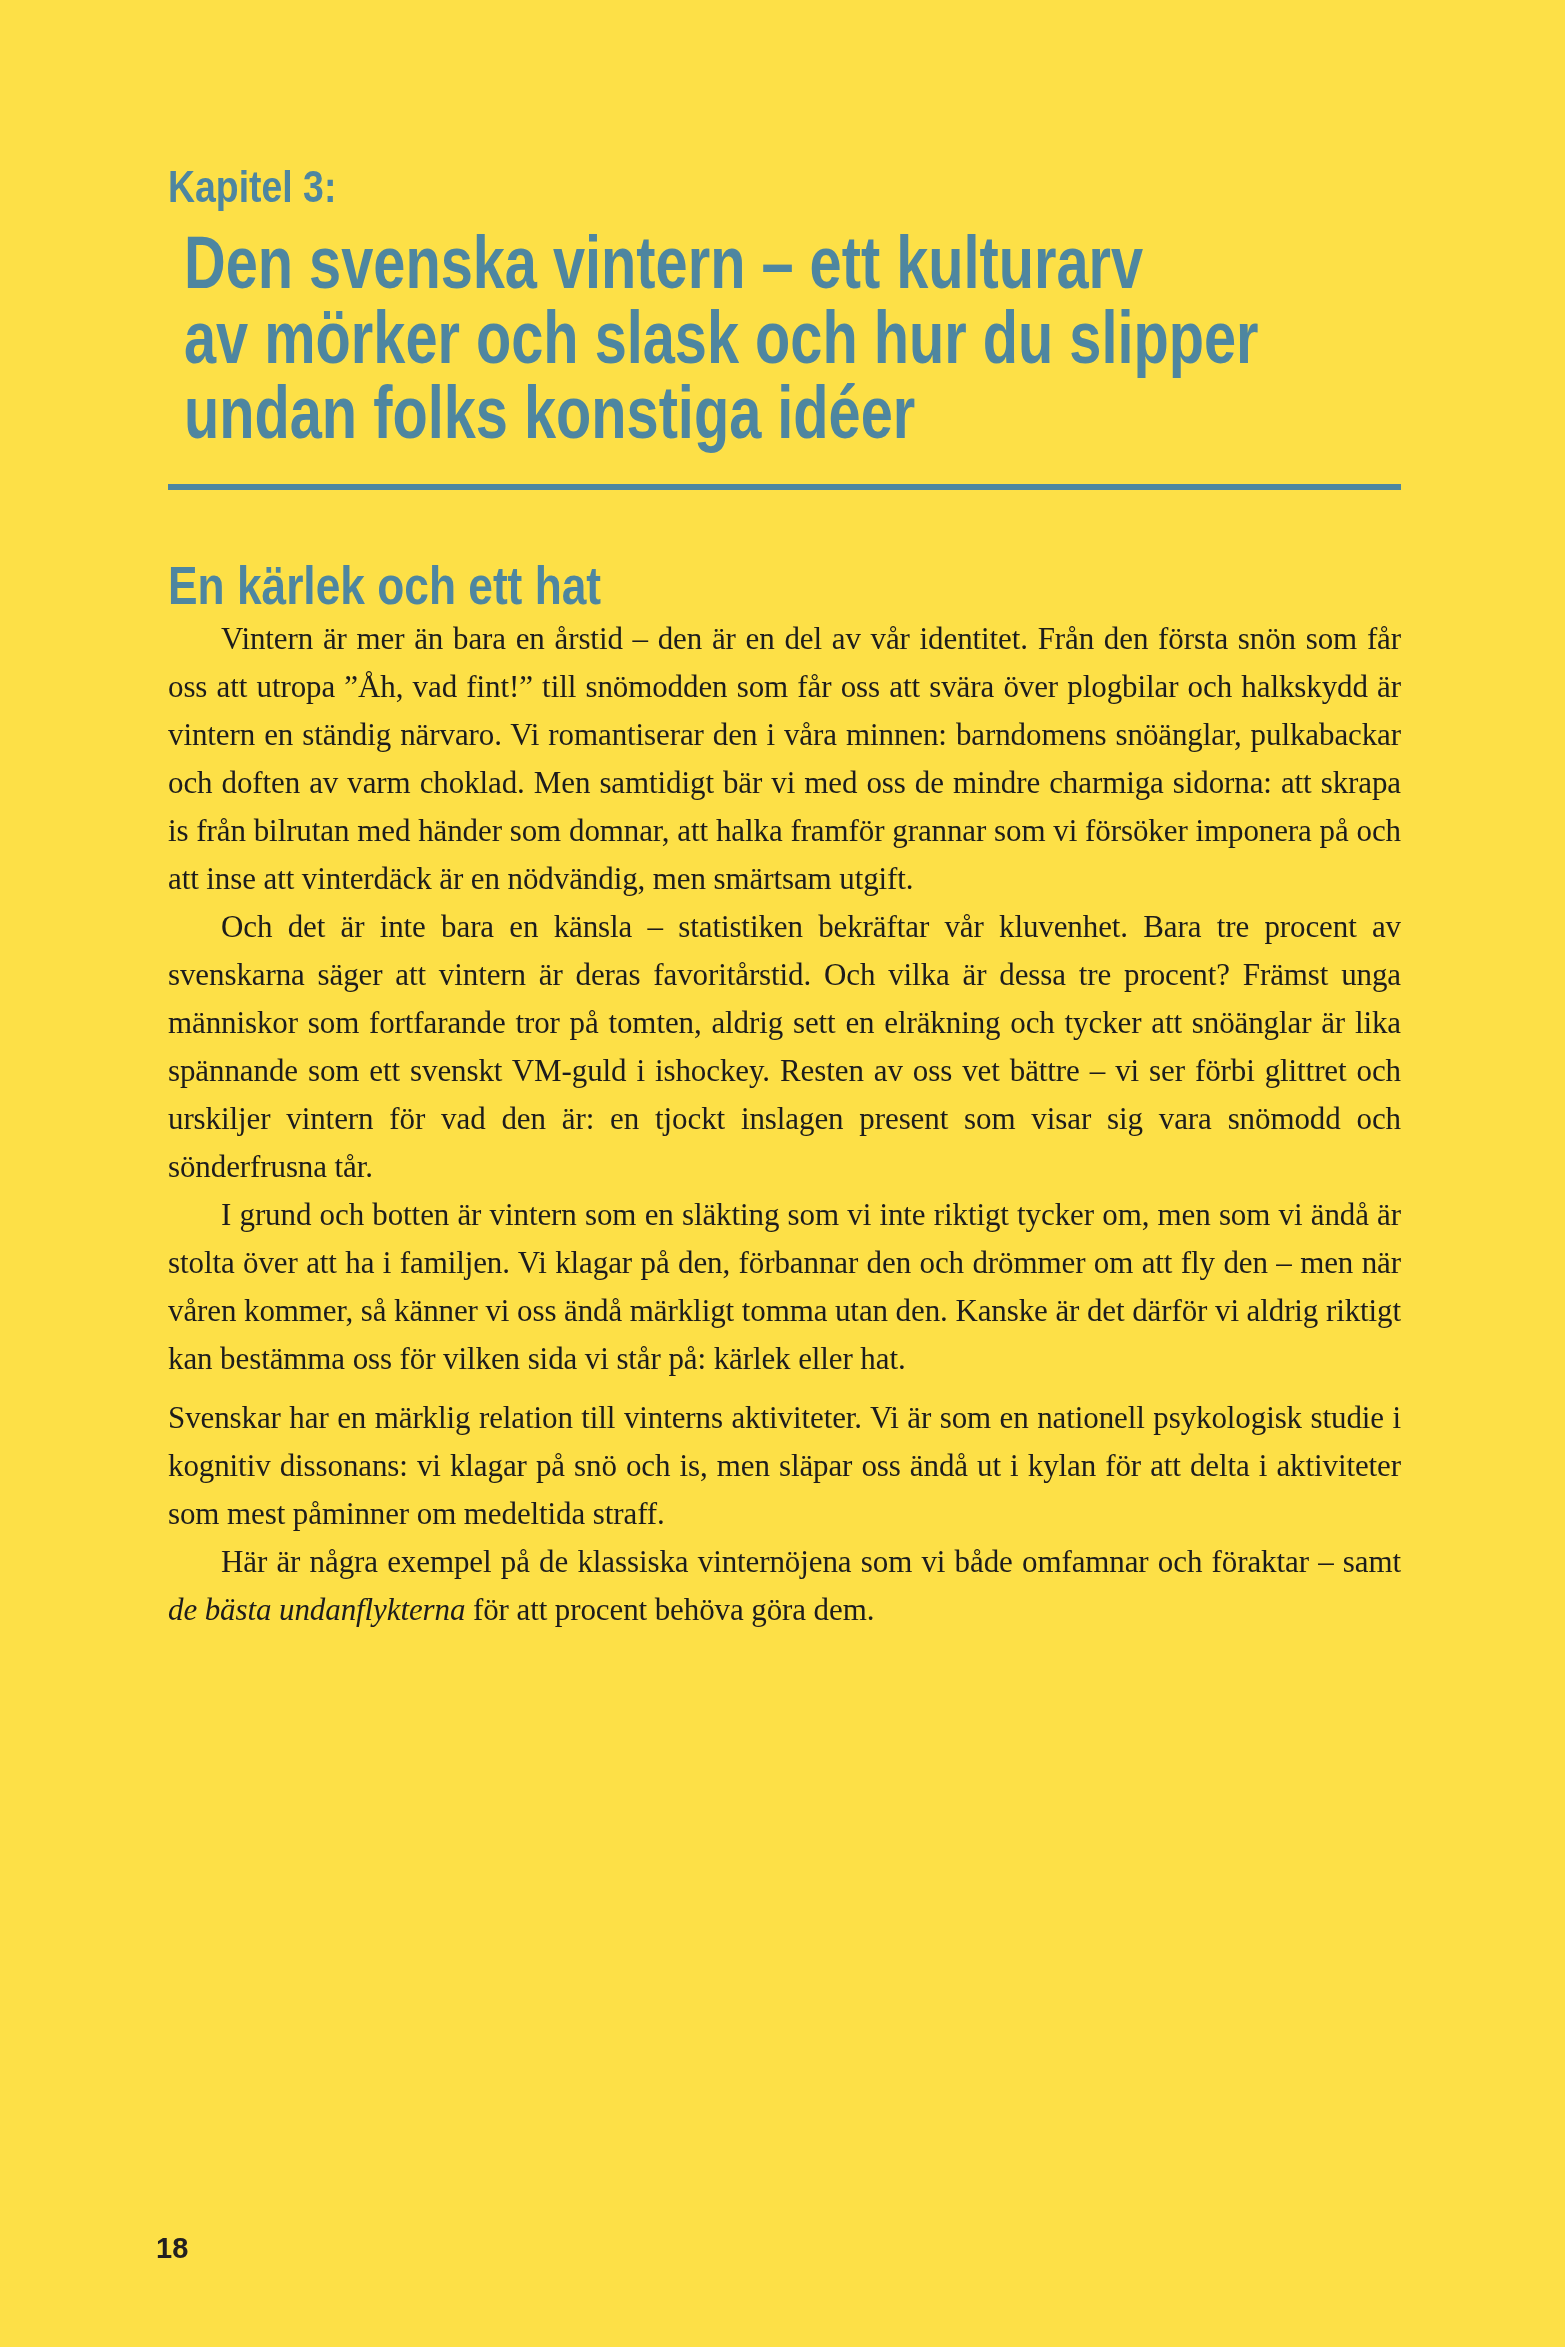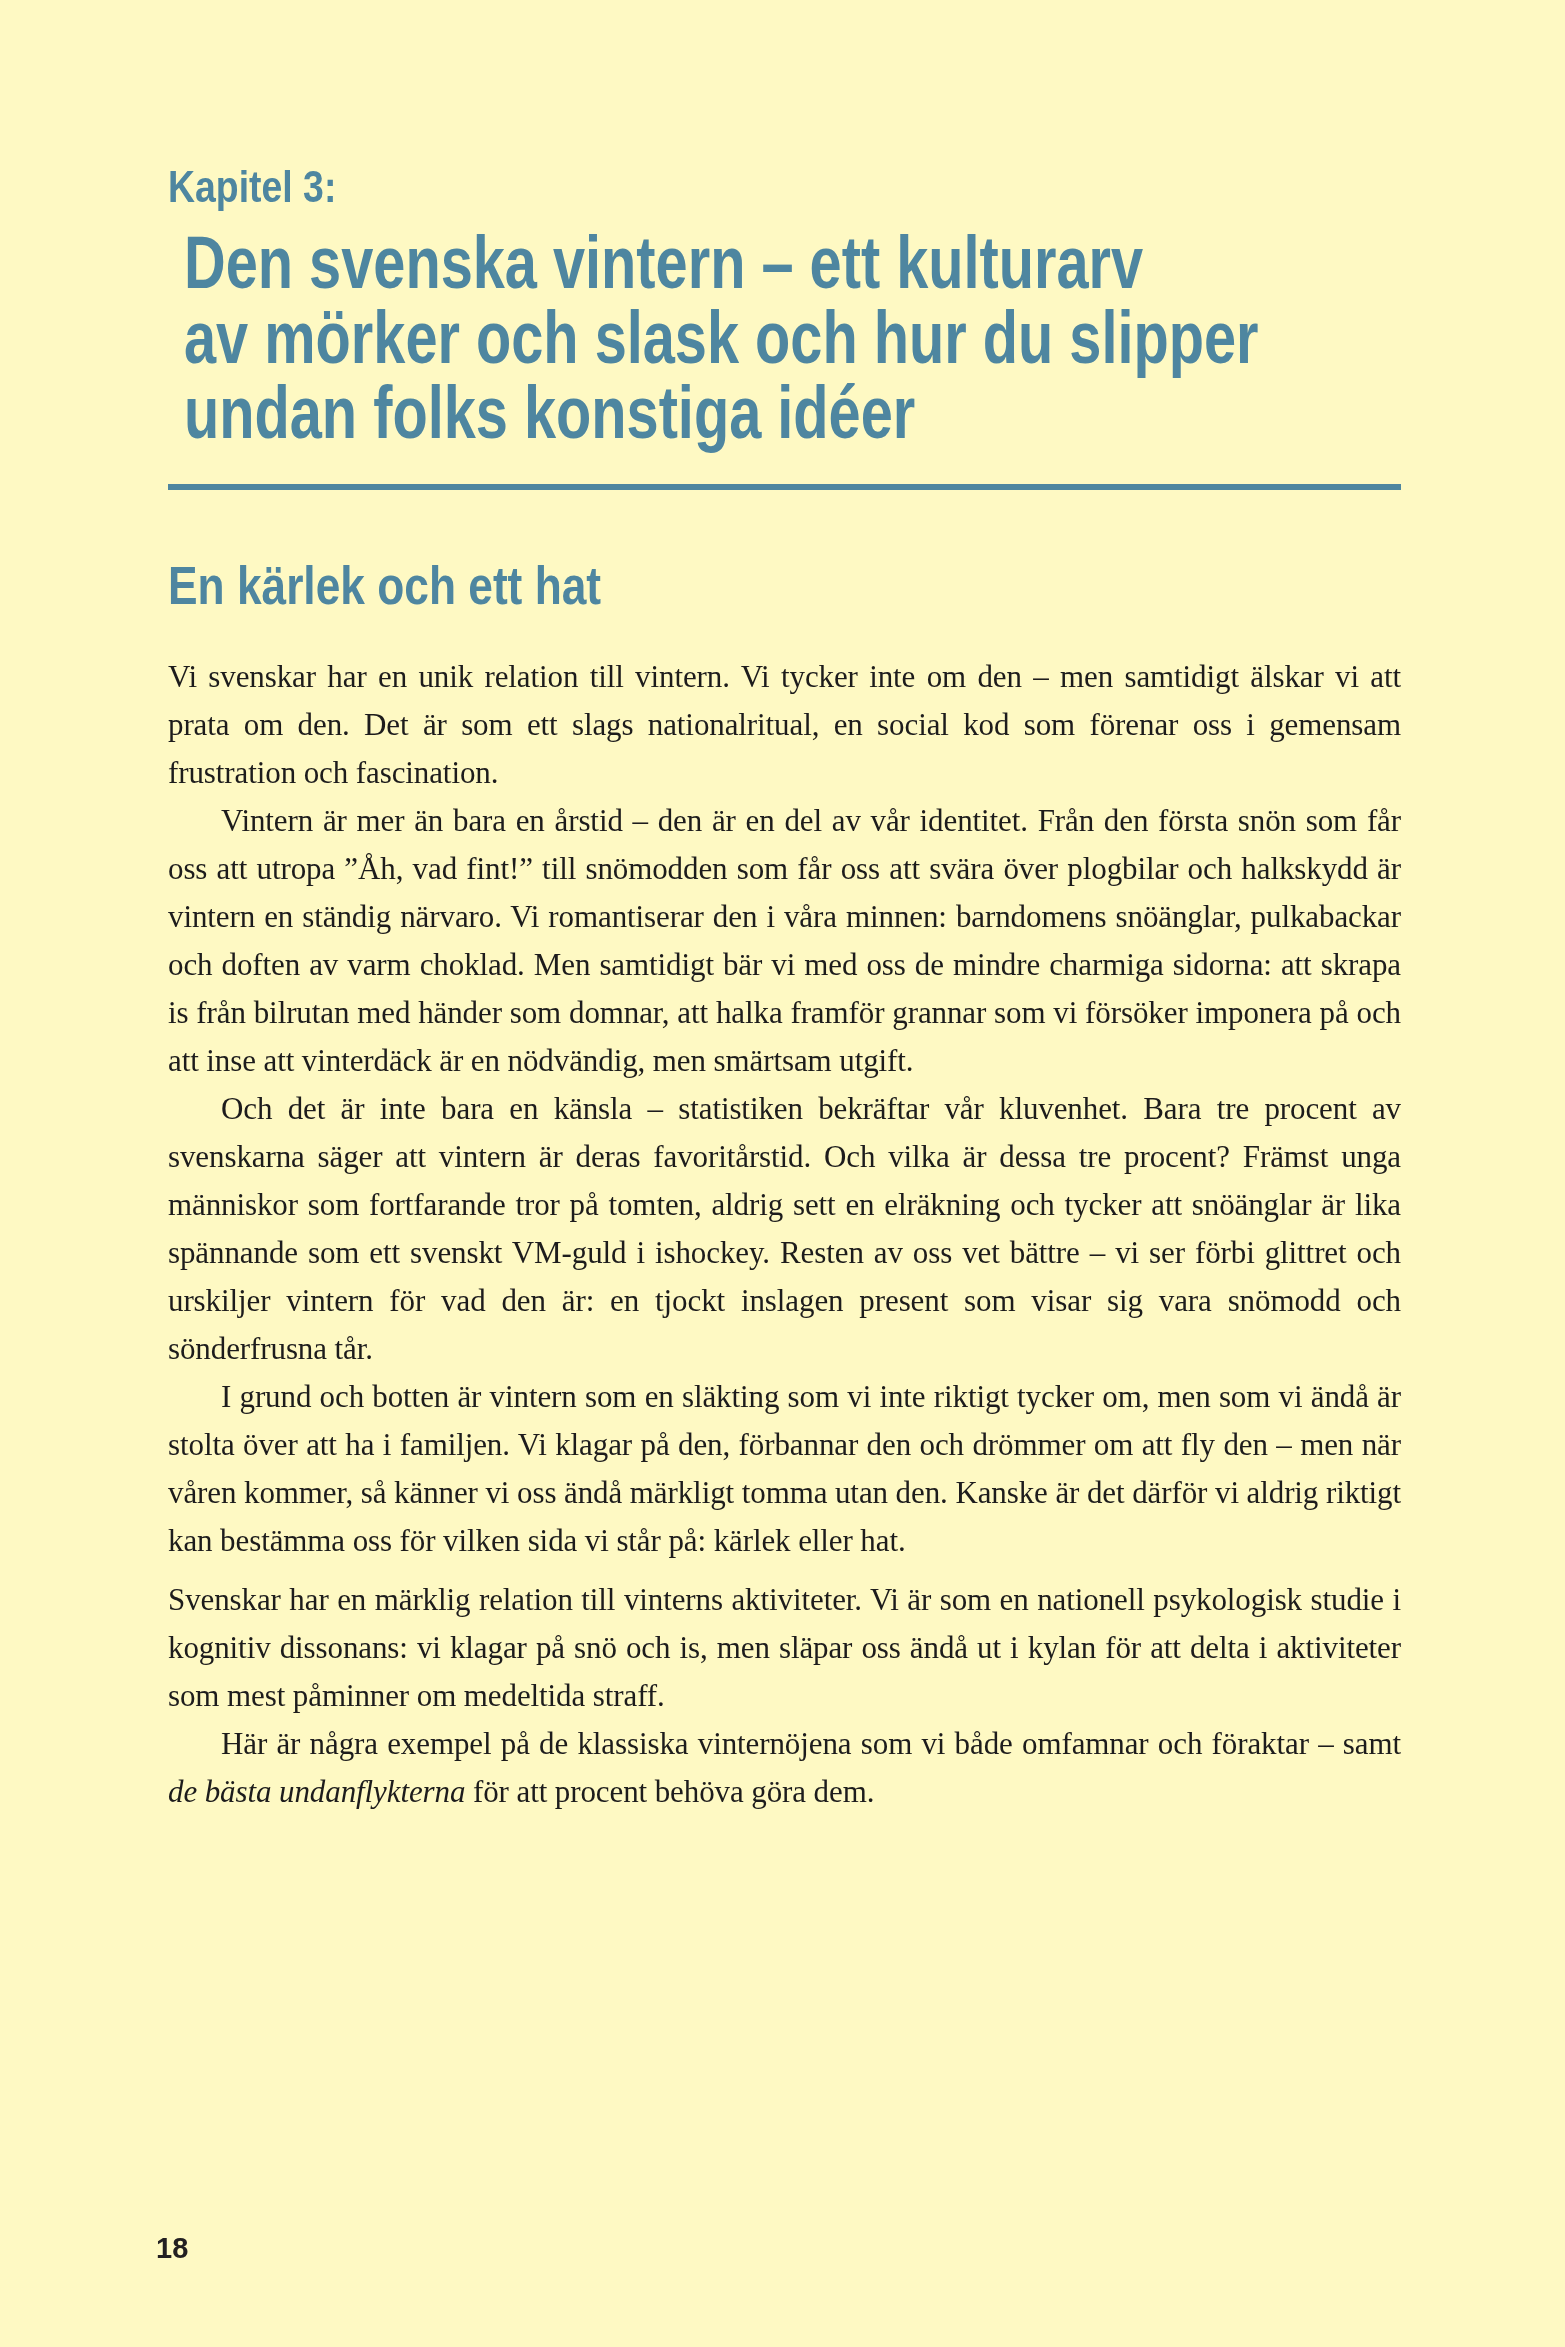--- a/index.html
+++ b/index.html
@@ -1,21 +1,21 @@
 <!DOCTYPE html>
 <html lang="sv" style="--accent: #4e86a0;font-size:15px"><head>
 <meta charset="utf-8">
 <style>
   html,body { margin:0; padding:0; background:#e8e8e8; }
   .page {
     position: relative;
     width: 1565px;
     height: 2348px;
     margin: 0 auto;
-    background: #fef9c3;
+    background: #fde047;
     font-family: "Liberation Serif", serif;
     overflow: hidden;
   }
   .content {
     position: absolute;
     left: 168px;
     top: 0;
     width: 1233px;
   }
   
@@ -99,21 +99,20 @@
       <span class="line"><span class="cond cond-title">av mörker och slask och hur du slipper</span></span>
       <span class="line"><span class="cond cond-title">undan folks konstiga idéer</span></span>
     </h1>
 
     <hr class="rule">
 
     <section>
       <h2 class="h2-first">
         <span class="cond cond-h2">En kärlek och ett hat</span>
       </h2>
-      <p class="lead-1">Vi svenskar har en unik relation till vintern. Vi tycker inte om den – men samtidigt älskar vi att prata om den. Det är som ett slags nationalritual, en social kod som förenar oss i gemensam frustration och fascination.</p>
       <p class="indent">Vintern är mer än bara en årstid – den är en del av vår identitet. Från den första snön som får oss att utropa ”Åh, vad fint!” till snömodden som får oss att svära över plogbilar och halkskydd är vintern en ständig närvaro. Vi romantiserar den i våra minnen: barndomens snöänglar, pulkabackar och doften av varm choklad. Men samtidigt bär vi med oss de mindre charmiga sidorna: att skrapa is från bilrutan med händer som domnar, att halka framför grannar som vi försöker imponera på och att inse att vinterdäck är en nödvändig, men smärtsam utgift.</p>
       <p class="indent">Och det är inte bara en känsla – statistiken bekräftar vår kluvenhet. Bara tre procent av svenskarna säger att vintern är deras favoritårstid. Och vilka är dessa tre procent? Främst unga människor som fortfarande tror på tomten, aldrig sett en elräkning och tycker att snöänglar är lika spännande som ett svenskt VM-guld i ishockey. Resten av oss vet bättre – vi ser förbi glittret och urskiljer vintern för vad den är: en tjockt inslagen present som visar sig vara snömodd och sönderfrusna tår.</p>
       <p class="indent">I grund och botten är vintern som en släkting som vi inte riktigt tycker om, men som vi ändå är stolta över att ha i familjen. Vi klagar på den, förbannar den och drömmer om att fly den – men när våren kommer, så känner vi oss ändå märkligt tomma utan den. Kanske är det därför vi aldrig riktigt kan bestämma oss för vilken sida vi står på: kärlek eller hat.</p>
     </section>
 
     <section>
       <p class="lead-2">Svenskar har en märklig relation till vinterns aktiviteter. Vi är som en nationell psykologisk studie i kognitiv dissonans: vi klagar på snö och is, men släpar oss ändå ut i kylan för att delta i aktiviteter som mest påminner om medeltida straff.</p>
       <p class="indent"><span>Här är några exempel på de klassiska vinternöjena som vi både omfamnar och föraktar – samt </span><em>de bästa undanflykterna</em><span> för att procent behöva göra dem.</span></p>
     </section>
 

